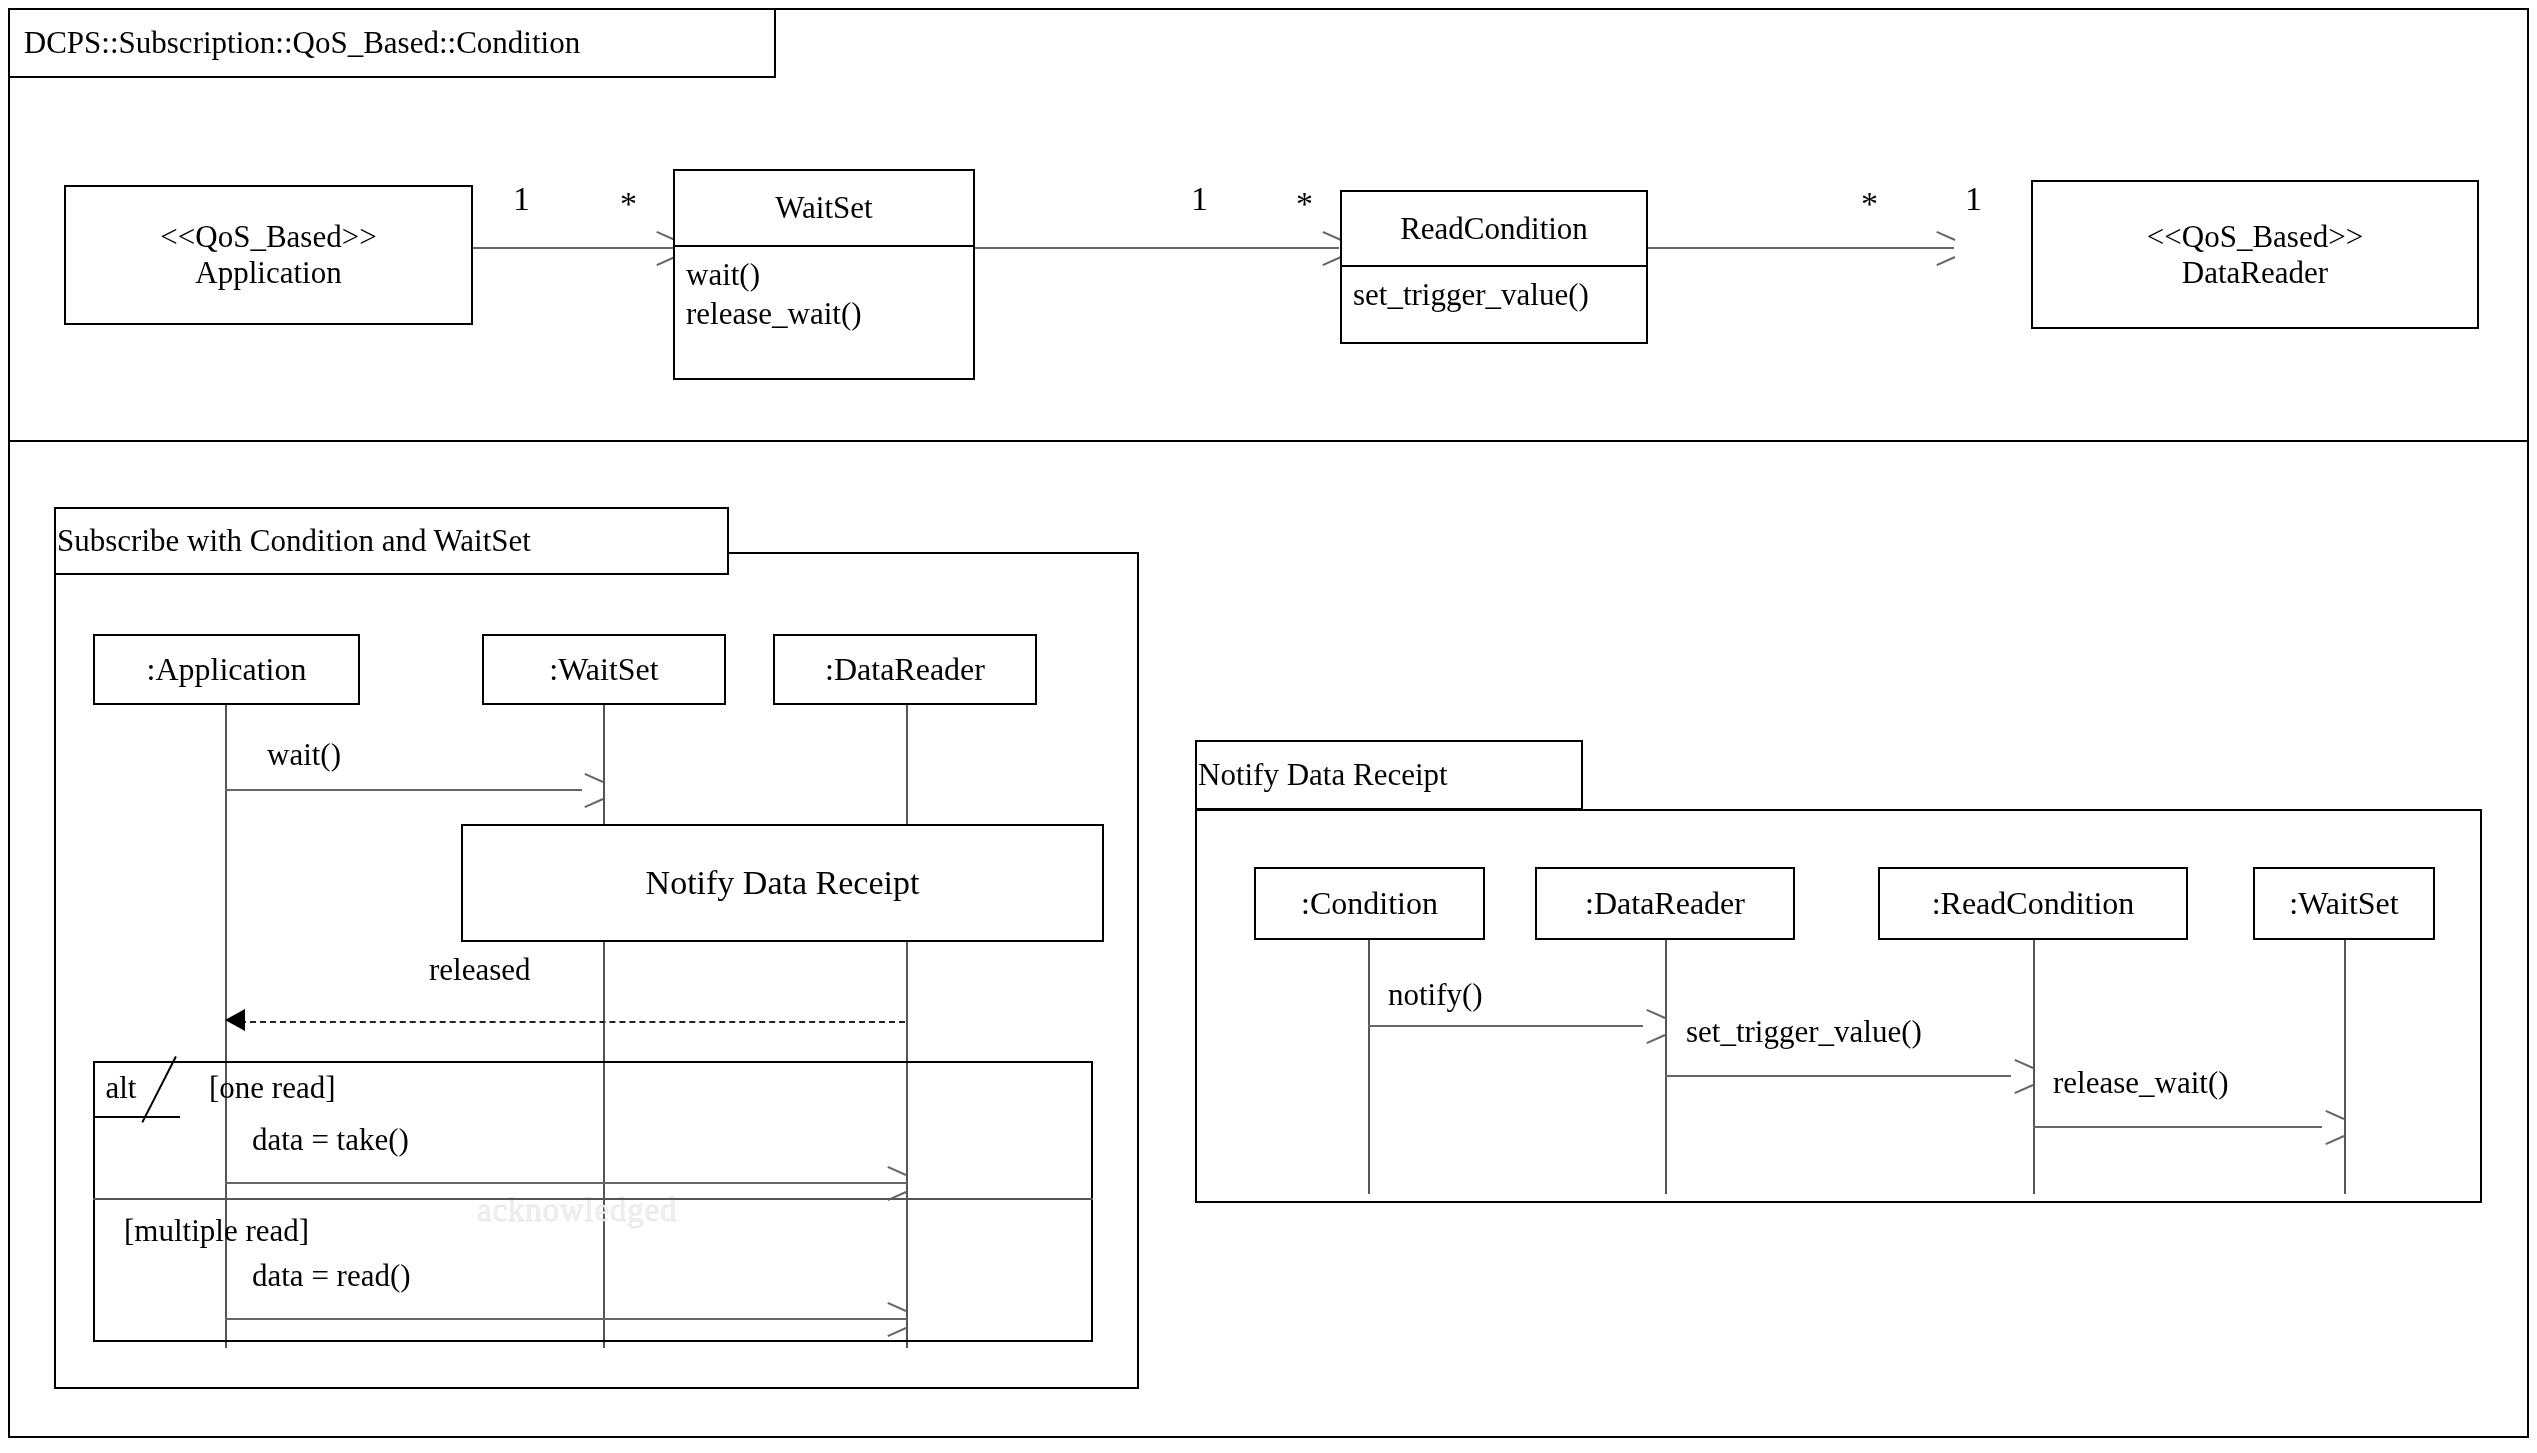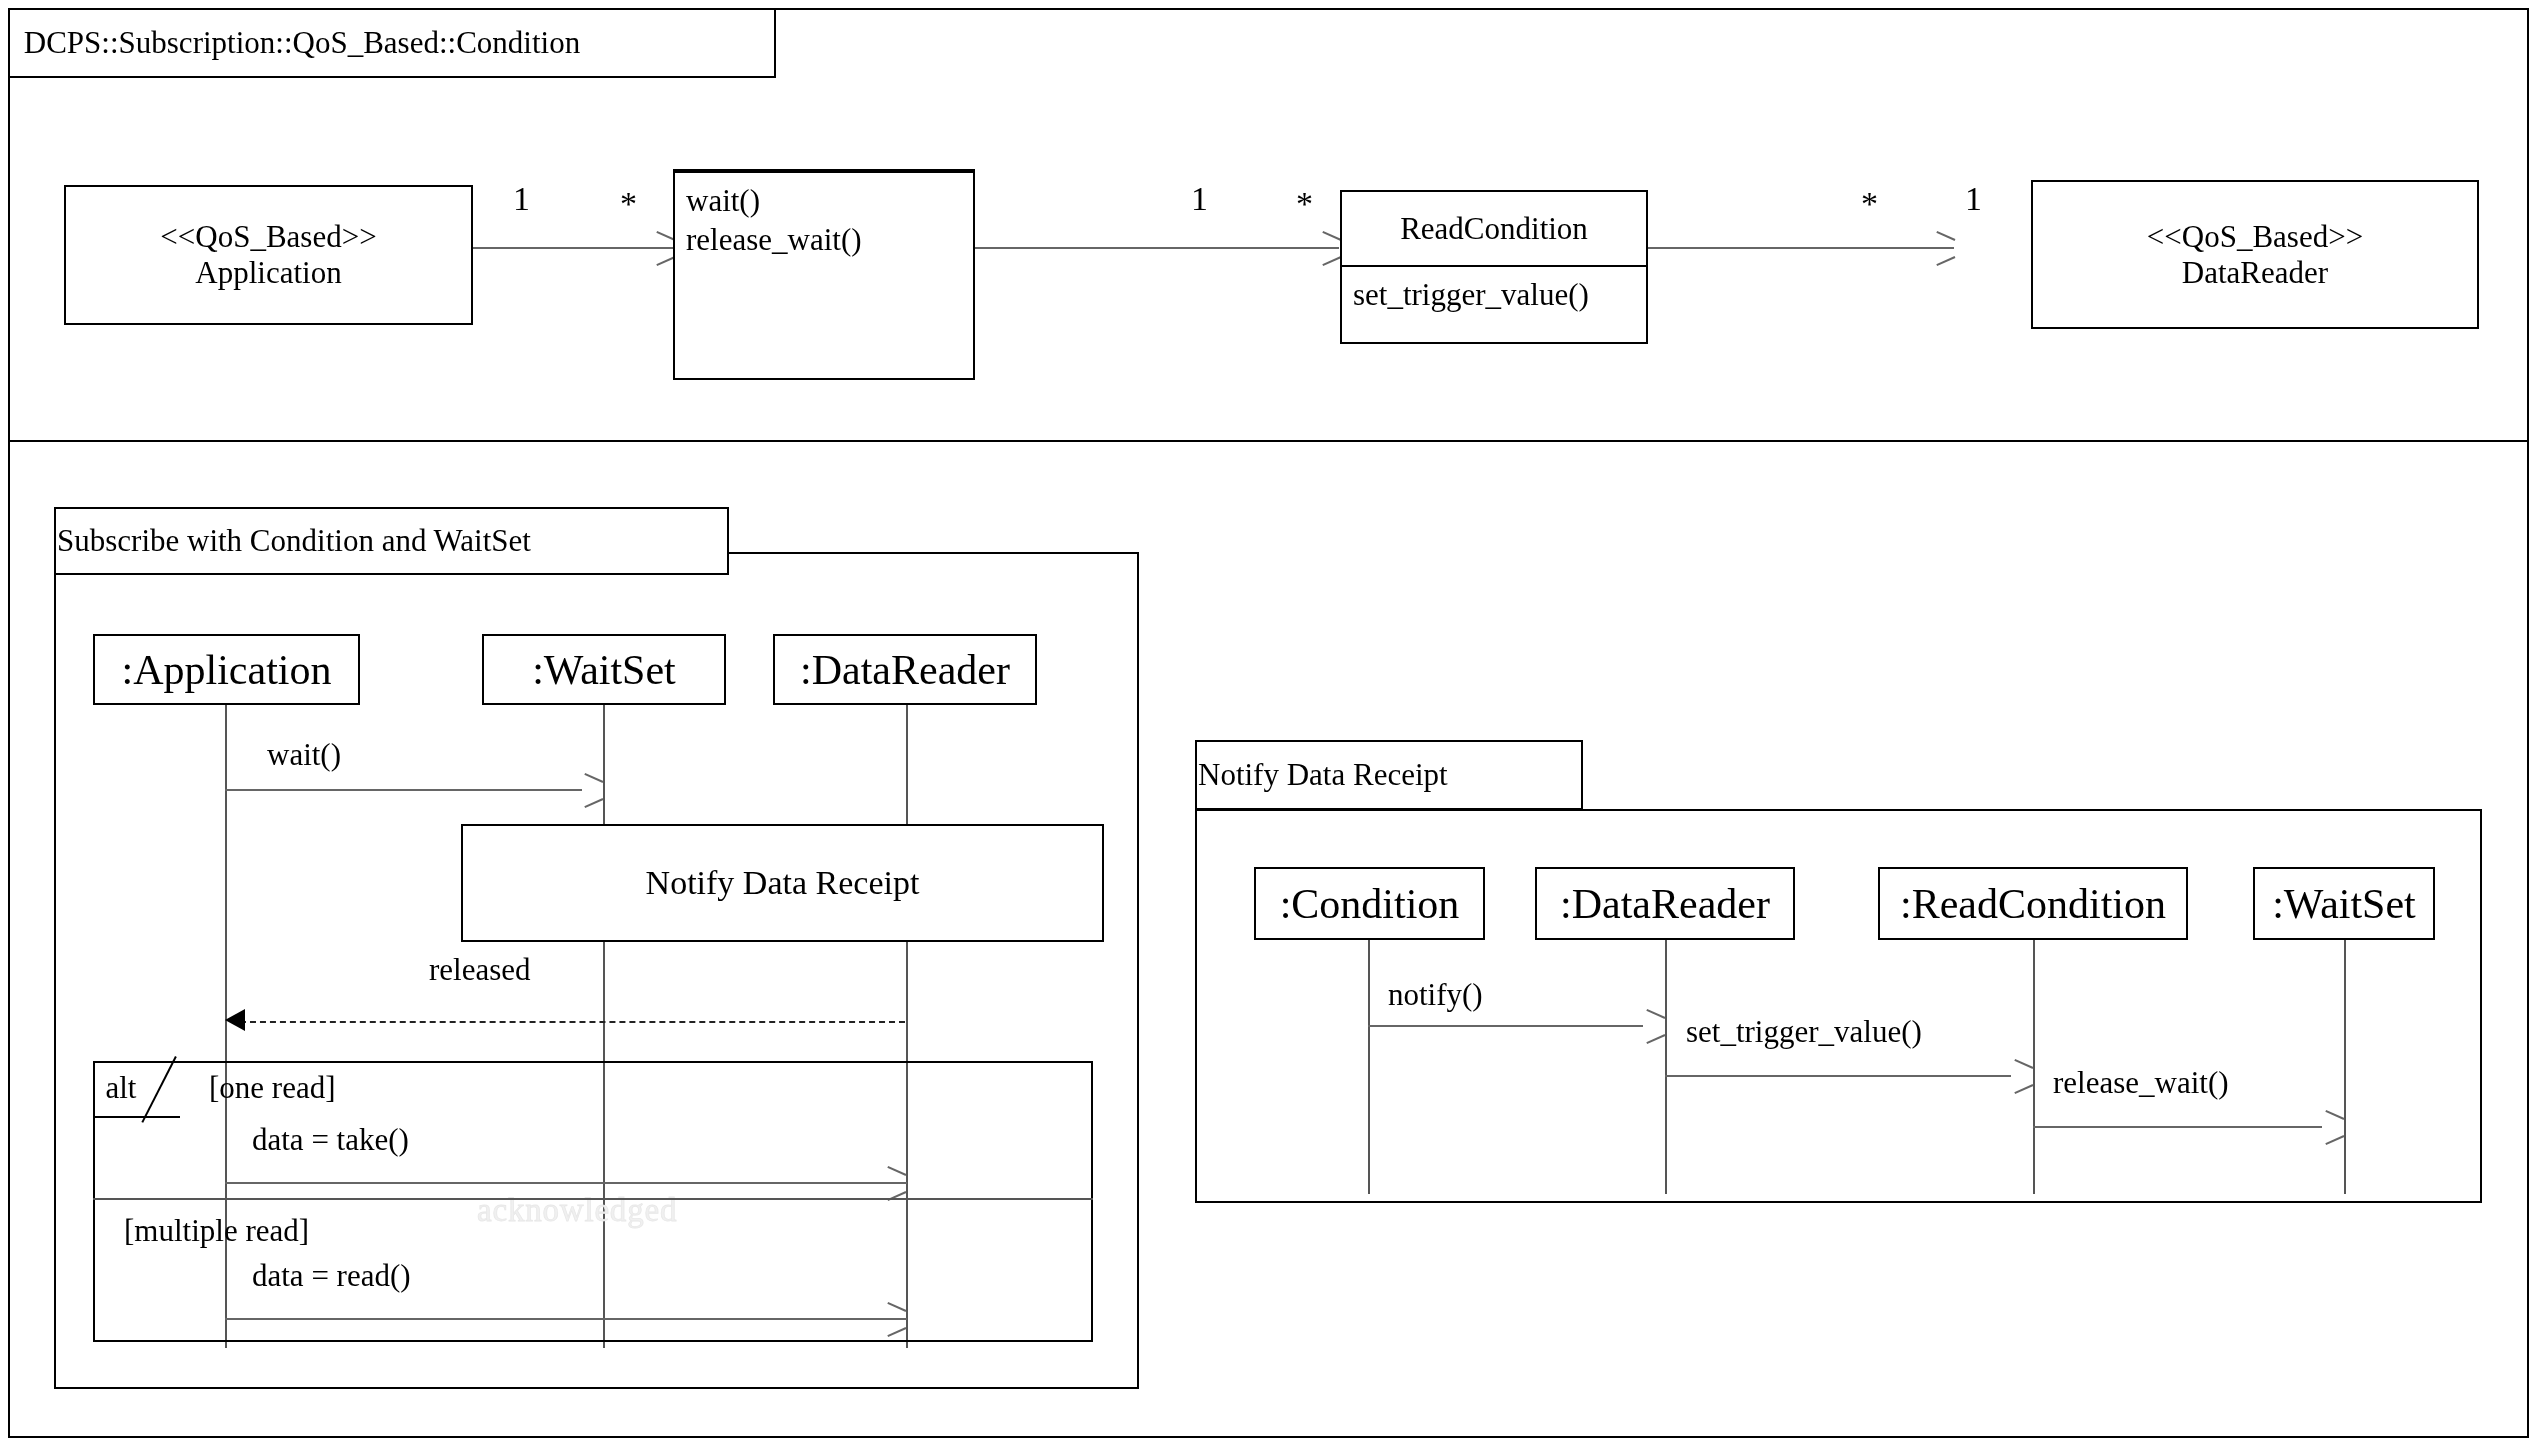--- a/index.html
+++ b/index.html
@@ -10,21 +10,21 @@
              display:flex;align-items:center;padding-left:14px;font-size:31px;z-index:5;}
   .frame{position:absolute;box-sizing:border-box;border:2.3px solid #000;background:#fff;}
 
   .classbox{position:absolute;box-sizing:border-box;border:2.3px solid #000;background:#fff;}
   .cb-title{display:flex;align-items:center;justify-content:center;text-align:center;
             font-size:31px;line-height:1.15;width:100%;box-sizing:border-box;}
   .cb-ops{border-top:2.3px solid #000;box-sizing:border-box;padding:7.8px 11px 4.7px 11px;
           font-size:31px;line-height:1.28;}
 
   .lifebox{position:absolute;box-sizing:border-box;border:2.3px solid #000;background:#fff;
-           display:flex;align-items:center;justify-content:center;font-size:42px;}
+           display:flex;align-items:center;justify-content:center;font-size:32px;}
   .lifeline{position:absolute;width:0;border-left:2.3px solid #555;}
 
   .msg-line{position:absolute;height:0;border-top:2.3px solid #666;}
   .msg-dashed{position:absolute;height:0;border-top:2.3px dashed #222;}
   .msg-label{position:absolute;font-size:31px;white-space:nowrap;}
 
   .arrow-open{position:absolute;width:0;height:0;}
   .arrow-open::before,.arrow-open::after{content:"";position:absolute;width:20px;height:0;
      border-top:2.3px solid #666;left:-20px;}
   .arrow-open::before{top:-8.5px;transform:rotate(24deg);transform-origin:right center;}
@@ -75,20 +75,21 @@
       <div>Application</div>
     </div>
   </div>
 
   <div class="msg-line" style="left:473px;top:247px;width:200px;"></div>
   <div class="arrow-open" style="left:675px;top:247px;"></div>
   <div class="mult" style="left:513px;top:180px;">1</div>
   <div class="mult" style="left:620px;top:185px;">*</div>
 
   <div class="classbox" style="left:673px;top:169px;width:302px;height:211px;">
+    <div class="cb-title" style="height:74px;">WaitSet</div>
     <div class="cb-ops" style="height:134px;">
       <div>wait()</div>
       <div>release_wait()</div>
     </div>
   </div>
 
   <div class="msg-line" style="left:975px;top:247px;width:364px;"></div>
   <div class="arrow-open" style="left:1341px;top:247px;"></div>
   <div class="mult" style="left:1191px;top:180px;">1</div>
   <div class="mult" style="left:1296px;top:185px;">*</div>

